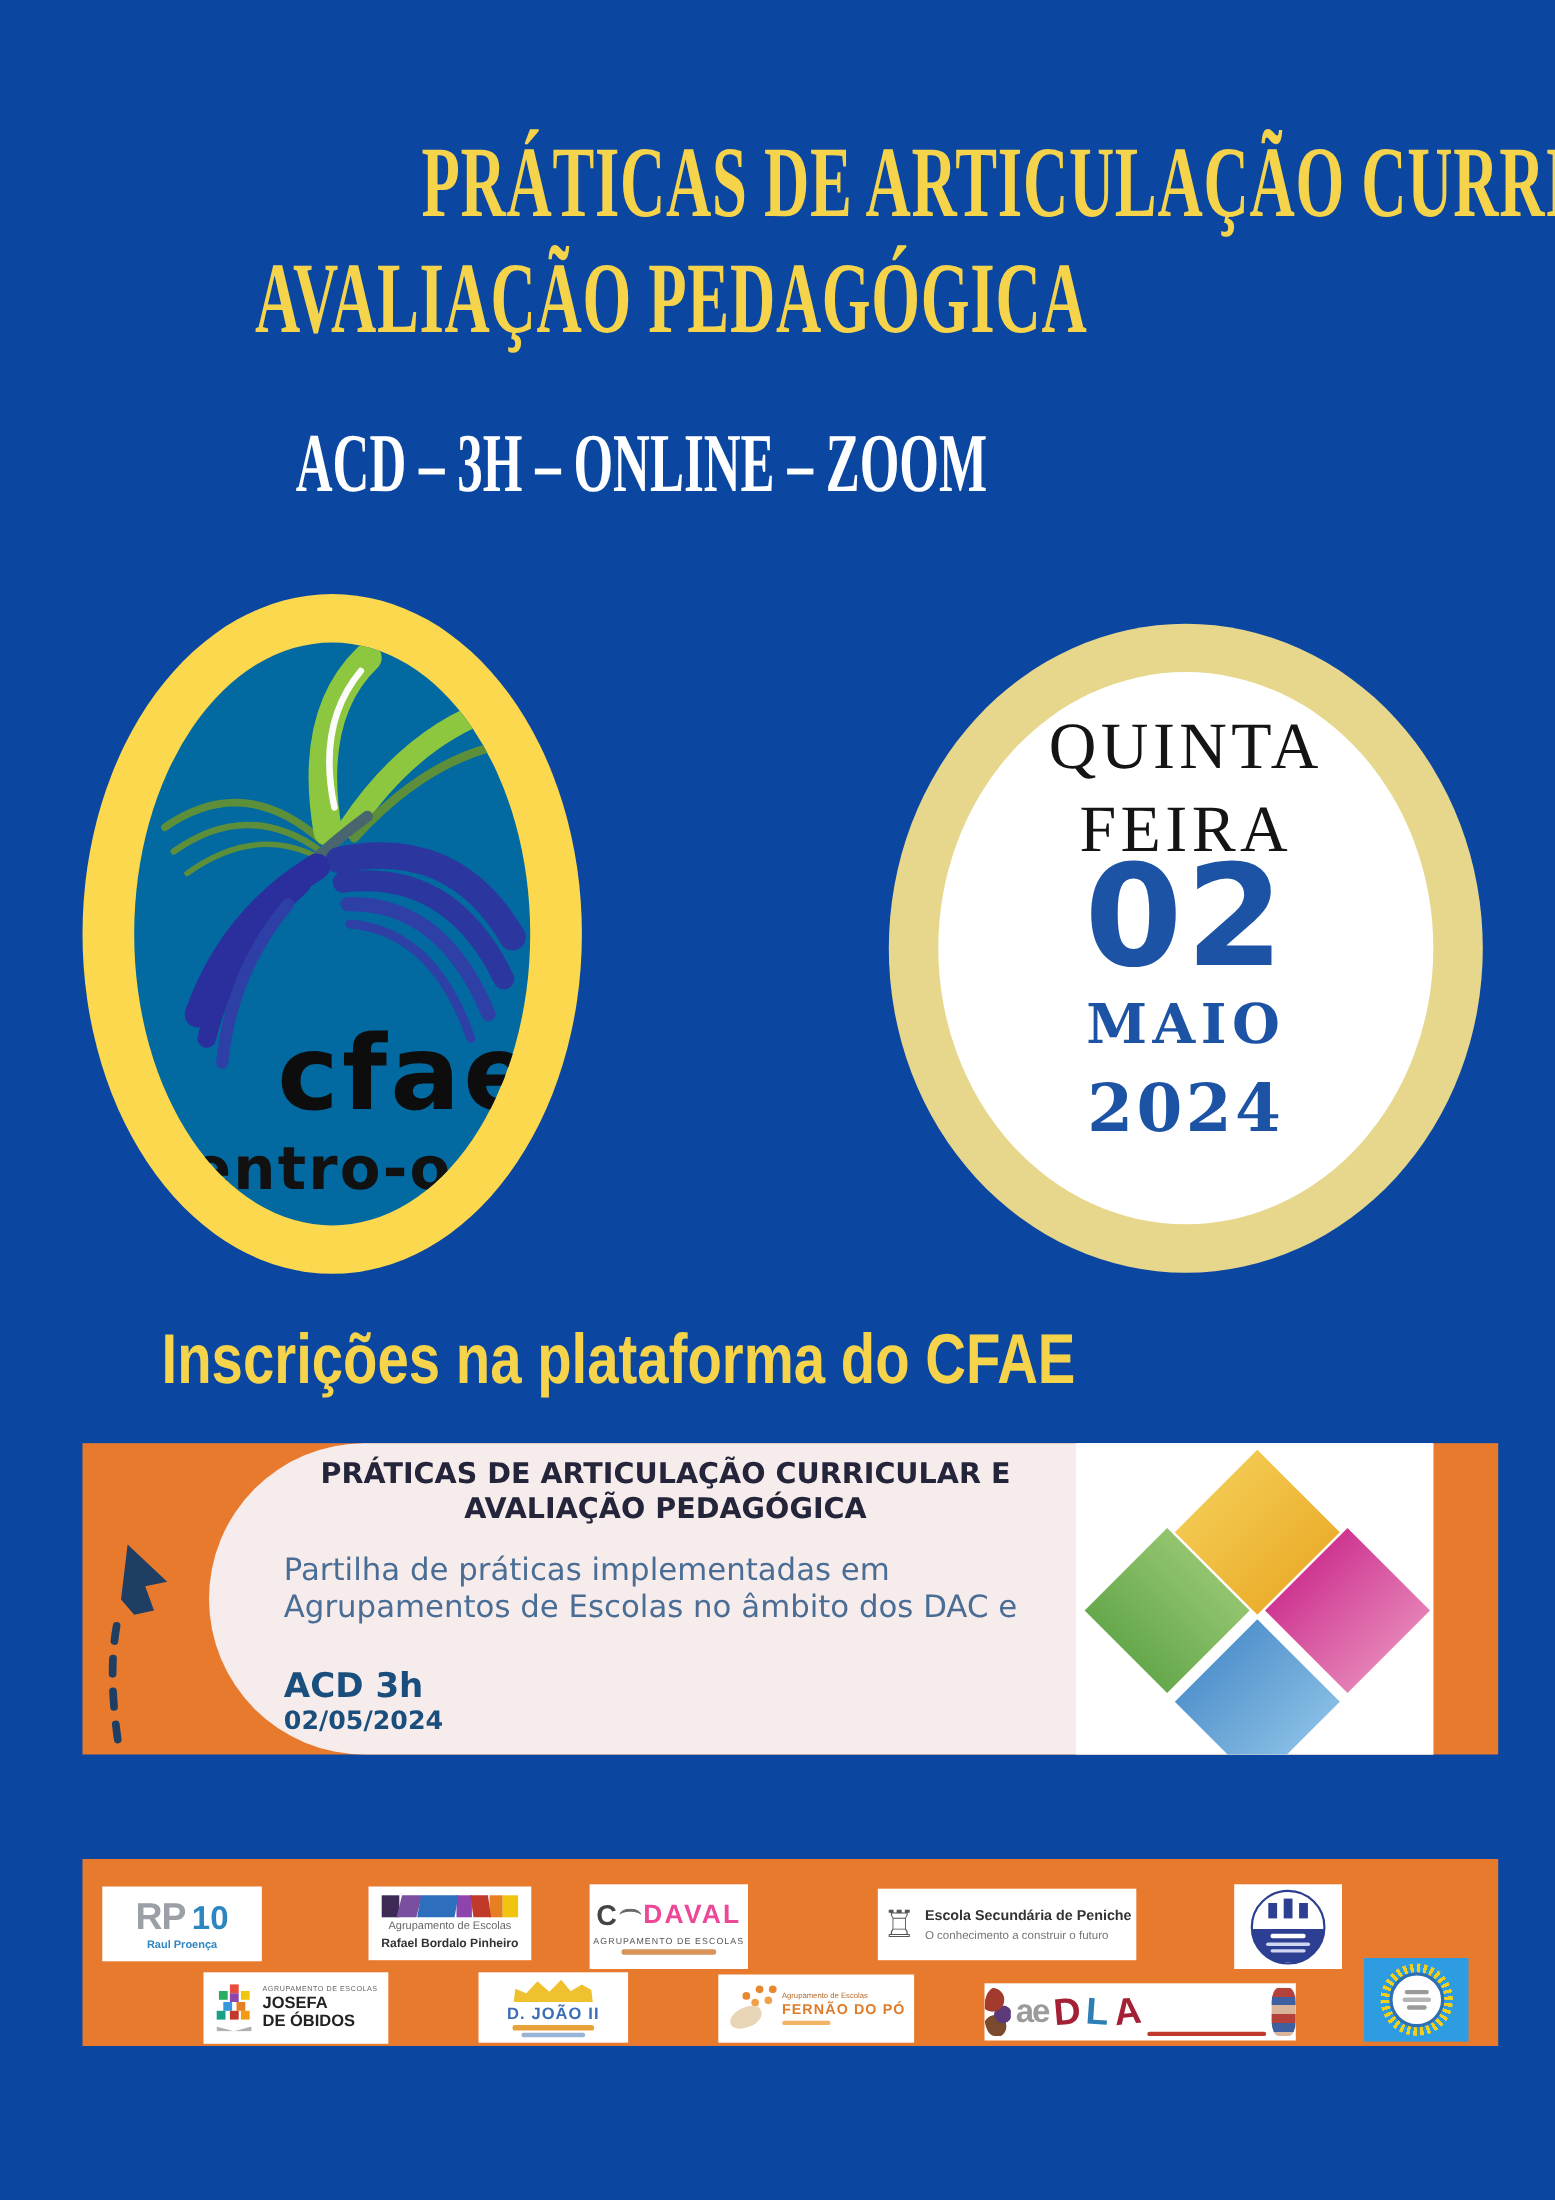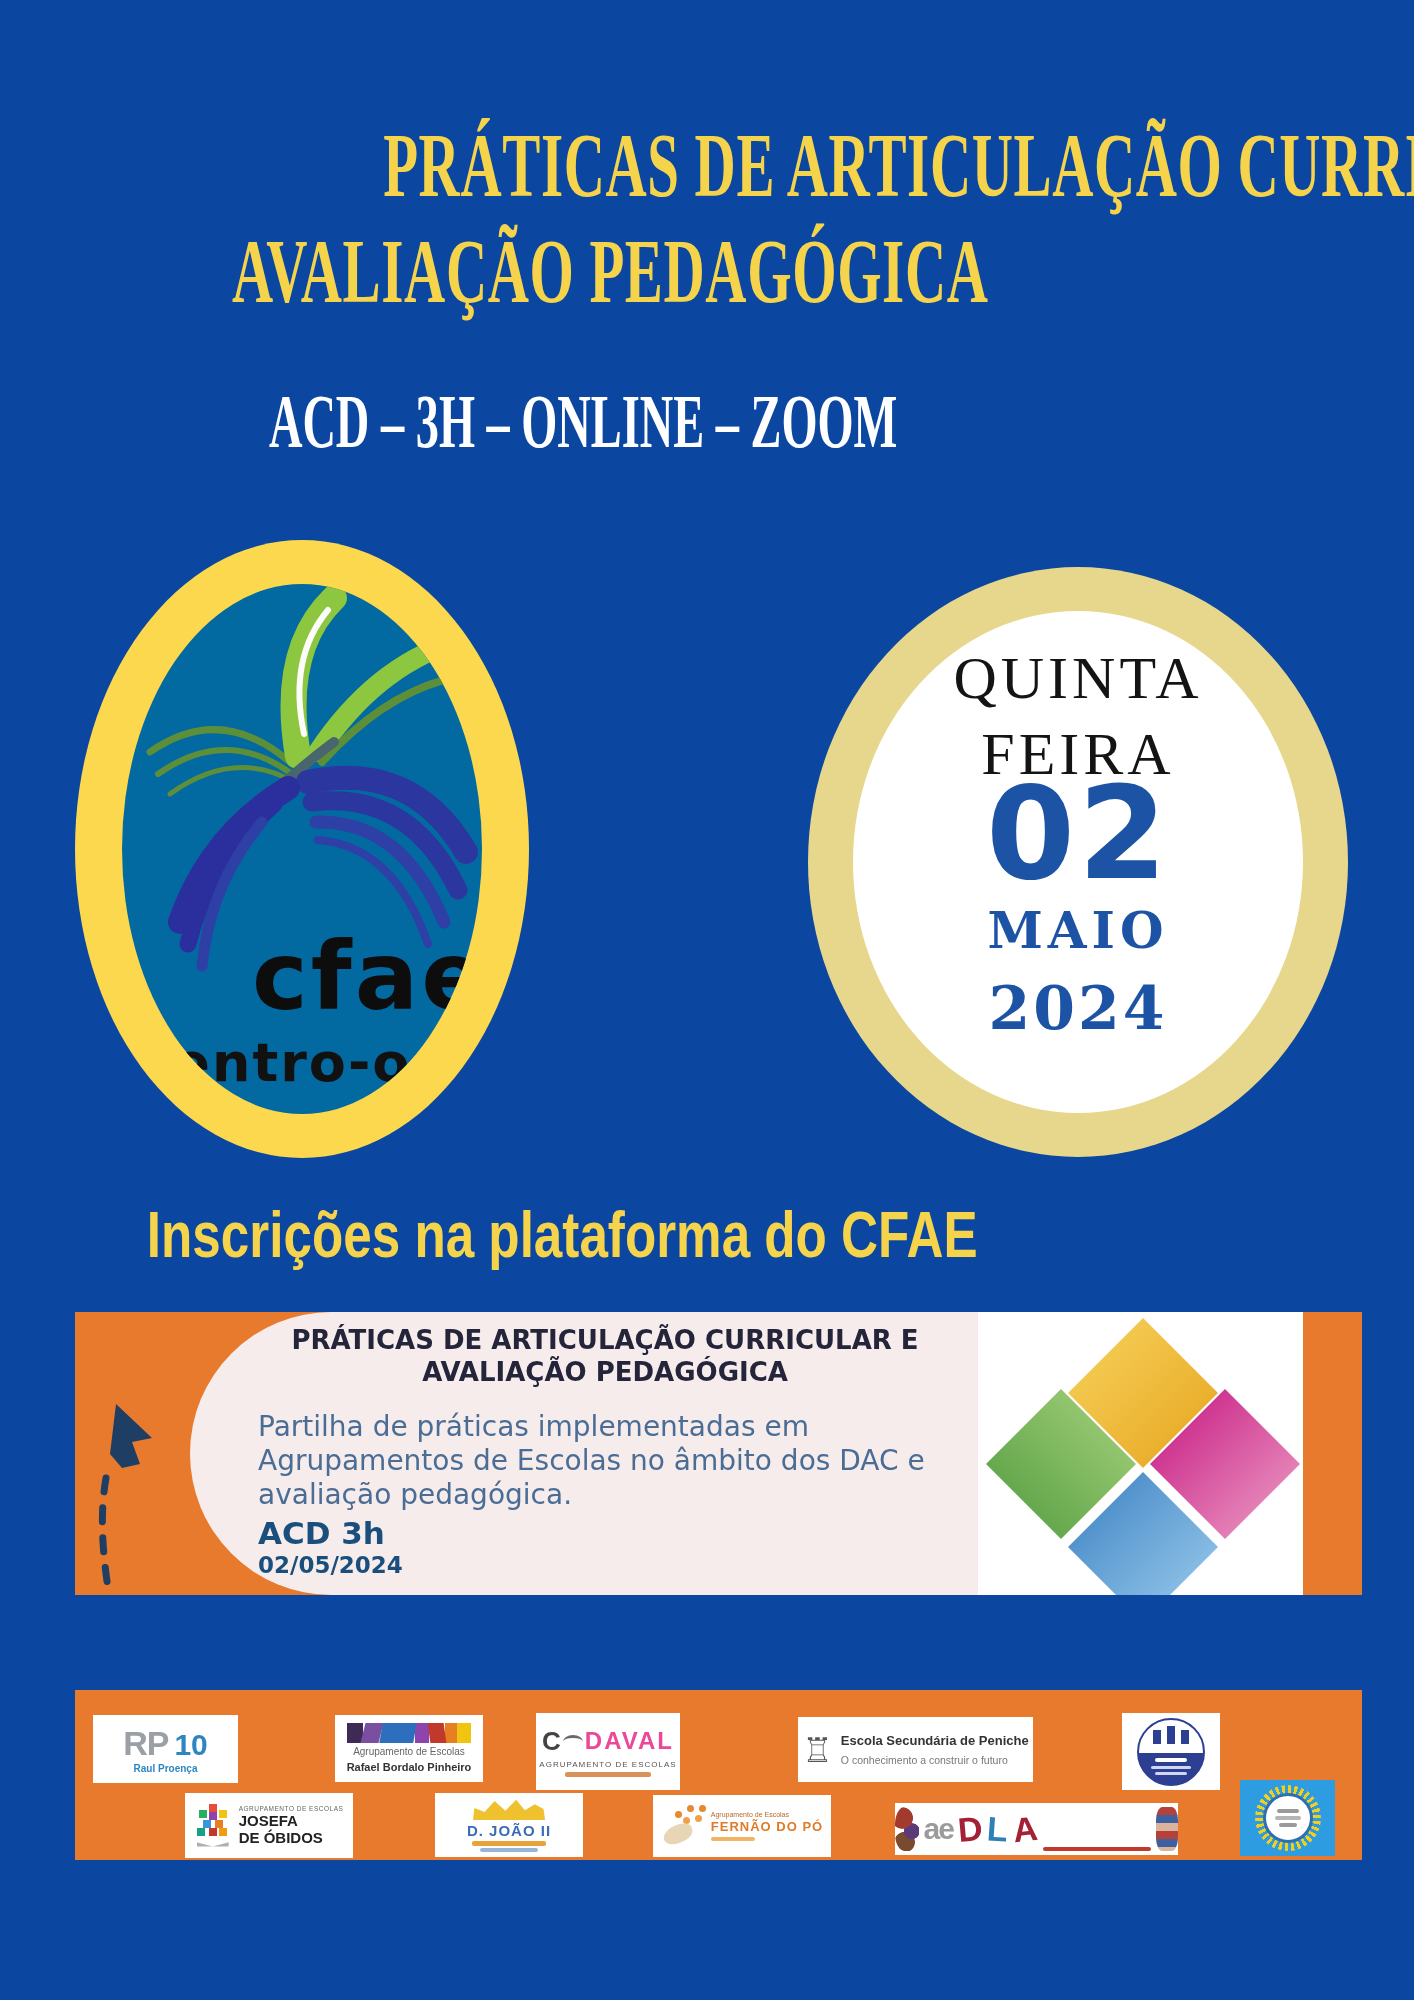--- a/index.html
+++ b/index.html
@@ -159,21 +159,20 @@
       <path d="M26,86 C20,120 22,156 28,196" fill="none" stroke="#1e3f63" stroke-width="7" stroke-dasharray="14 16" stroke-linecap="round"></path>
     </svg>
 
     <div class="abs card-title">
       <div>PRÁTICAS DE ARTICULAÇÃO CURRICULAR E</div>
       <div>AVALIAÇÃO PEDAGÓGICA</div>
     </div>
     <div class="abs card-body">
       <div>Partilha de práticas implementadas em</div>
       <div>Agrupamentos de Escolas no âmbito dos DAC e</div>
-      <div>avaliação pedagógica.</div>
     </div>
     <div class="abs card-acd">ACD 3h</div>
     <div class="abs card-date">02/05/2024</div>
   </div>
 
   <div class="abs strip">
 
     <div class="lcard" style="left:18px;top:25px;width:145px;height:68px;flex-direction:column;">
       <div style="display:flex;align-items:baseline;">
         <span class="rp-big">RP</span>
@@ -233,21 +232,21 @@
         <span class="abs" style="left:2px;top:36px;width:32px;height:7px;background:#b0b0b0;
                                  clip-path:polygon(0 40%,50% 100%,100% 40%,100% 100%,0 100%);"></span>
       </div>
       <div>
         <div class="tiny" style="font-size:6.5px;color:#666;letter-spacing:0.5px;">AGRUPAMENTO DE ESCOLAS</div>
         <div style="font-size:15px;font-weight:800;color:#222;">JOSEFA</div>
         <div style="font-size:15px;font-weight:800;color:#222;">DE ÓBIDOS</div>
       </div>
     </div>
 
-    <div class="lcard" style="left:360px;top:103px;width:148px;height:64px;flex-direction:column;gap:2px;">
+    <div class="lcard" style="left:360px;top:103px;width:136px;height:64px;flex-direction:column;gap:2px;">
       <div class="crown"></div>
       <div style="font-size:15px;font-weight:bold;color:#3a6db5;letter-spacing:1px;">D. JOÃO II</div>
       <span class="bar" style="width:74px;height:5px;background:#e8a23a;"></span>
       <span class="bar" style="width:58px;height:4px;background:#9ab4d8;"></span>
     </div>
 
     <div class="lcard" style="left:578px;top:105px;width:178px;height:62px;gap:6px;">
       <div style="position:relative;width:44px;height:46px;">
         <span class="abs" style="left:26px;top:2px;width:7px;height:7px;border-radius:50%;background:#e8882d;
           box-shadow:-12px 6px #e8882d,8px 10px #f0a04a,-4px 12px #f0a04a,12px 0 #e8882d;"></span>

